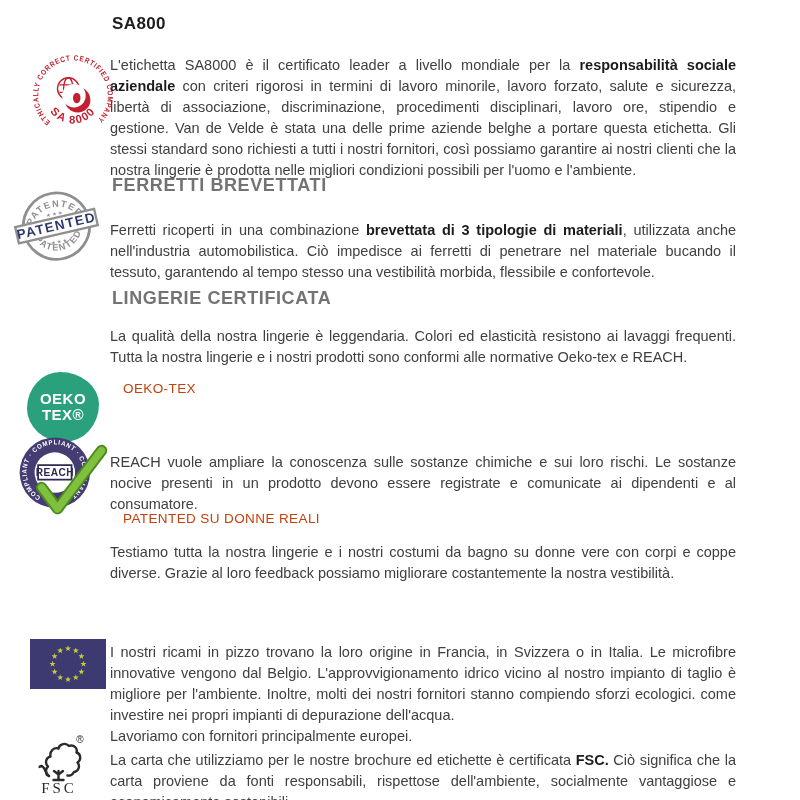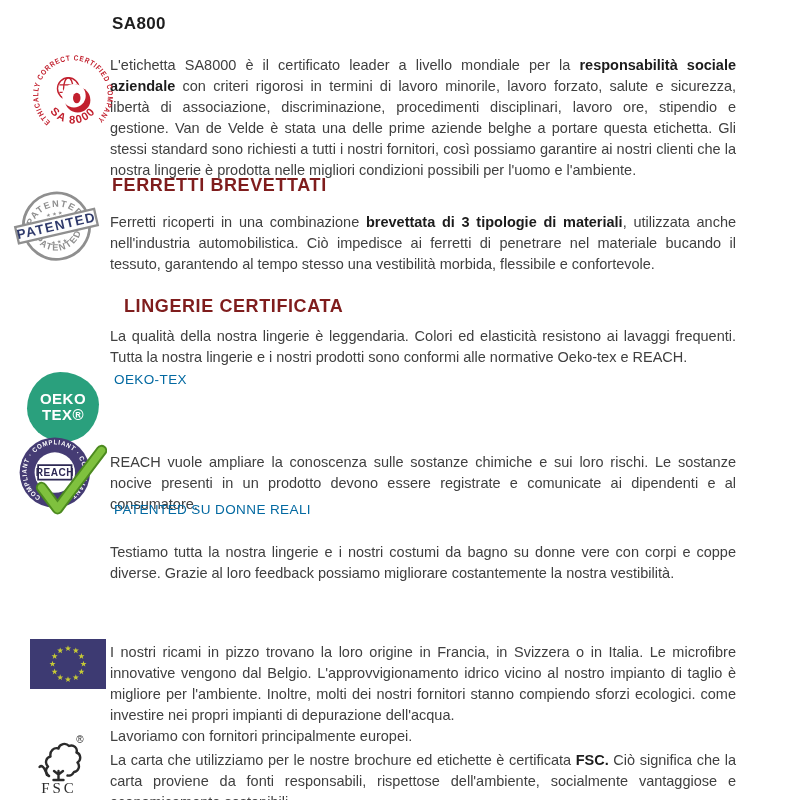--- a/index.html
+++ b/index.html
@@ -3,38 +3,38 @@
 <meta charset="utf-8">
 <style>
   html,body{margin:0;padding:0;background:#fff;}
   .page{position:relative;width:744px;height:800px;background:#ffffff;
         font-family:"Liberation Sans",sans-serif;overflow:hidden;}
   .txt{position:absolute;left:110px;right:8px;font-size:14.5px;line-height:21px;
        color:#404040;text-align:justify;margin-top:12px;}
   .txt p{margin:0;}
   .b{font-weight:700;color:#1c1c1c;}
   .h-lg{position:absolute;left:112px;margin:0;font-size:18px;font-weight:700;
-        color:#7f1d1d;letter-spacing:.6px;}
+        color:#737373;letter-spacing:.6px;}
   .h-md{position:absolute;left:112px;margin:0;font-size:17px;font-weight:600;
         color:#1d1d1d;letter-spacing:.4px;}
-  .h-sm{position:absolute;left:110px;margin:4px;font-size:13.5px;font-weight:400;
-        color:#0369a1;letter-spacing:.4px;}
+  .h-sm{position:absolute;left:110px;margin:13px;font-size:13.5px;font-weight:400;
+        color:#c2410c;letter-spacing:.4px;}
   .icon{position:absolute;}
   
   .oeko-blob{width:72px;height:70px;background:#2aa07d;
              border-radius:46% 54% 48% 52% / 52% 46% 54% 48%;
              display:flex;flex-direction:column;align-items:center;justify-content:center;
              color:#ffffff;font-weight:700;font-size:15px;line-height:16px;
              letter-spacing:.5px;text-align:center;}
   
   .eu-flag{width:76px;height:50px;background:#3d3a72;display:block;}
   
   #h-sa{top:14px;}        #p-sa{top:43px;}      #icon-sa{left:26px;top:51px;}
-  #h-fer{top:175px;}      #icon-pat{left:11px;top:189px;}   #p-fer{top:200px;}
-  #h-lin{top:296px;margin-left:12px;}      #p-lin{top:314px;}
+  #h-fer{top:175px;}      #icon-pat{left:11px;top:189px;}   #p-fer{top:208px;}
+  #h-lin{top:288px;}      #p-lin{top:314px;}
   #l-oeko{top:368px;}     #p-oeko{top:387px;}   #icon-oeko{left:27px;top:372px;}
   #p-reach{top:440px;}    #icon-reach{left:15px;top:433px;}
   #l-test{top:498px;}     #p-test{top:530px;}
   #icon-eu{left:30px;top:639px;}  #p-eu{top:630px;}
   #icon-fsc{left:35px;top:734px;} #p-fsc{top:738px;}
 </style>
 </head>
 <body>
 
 <div class="page">

